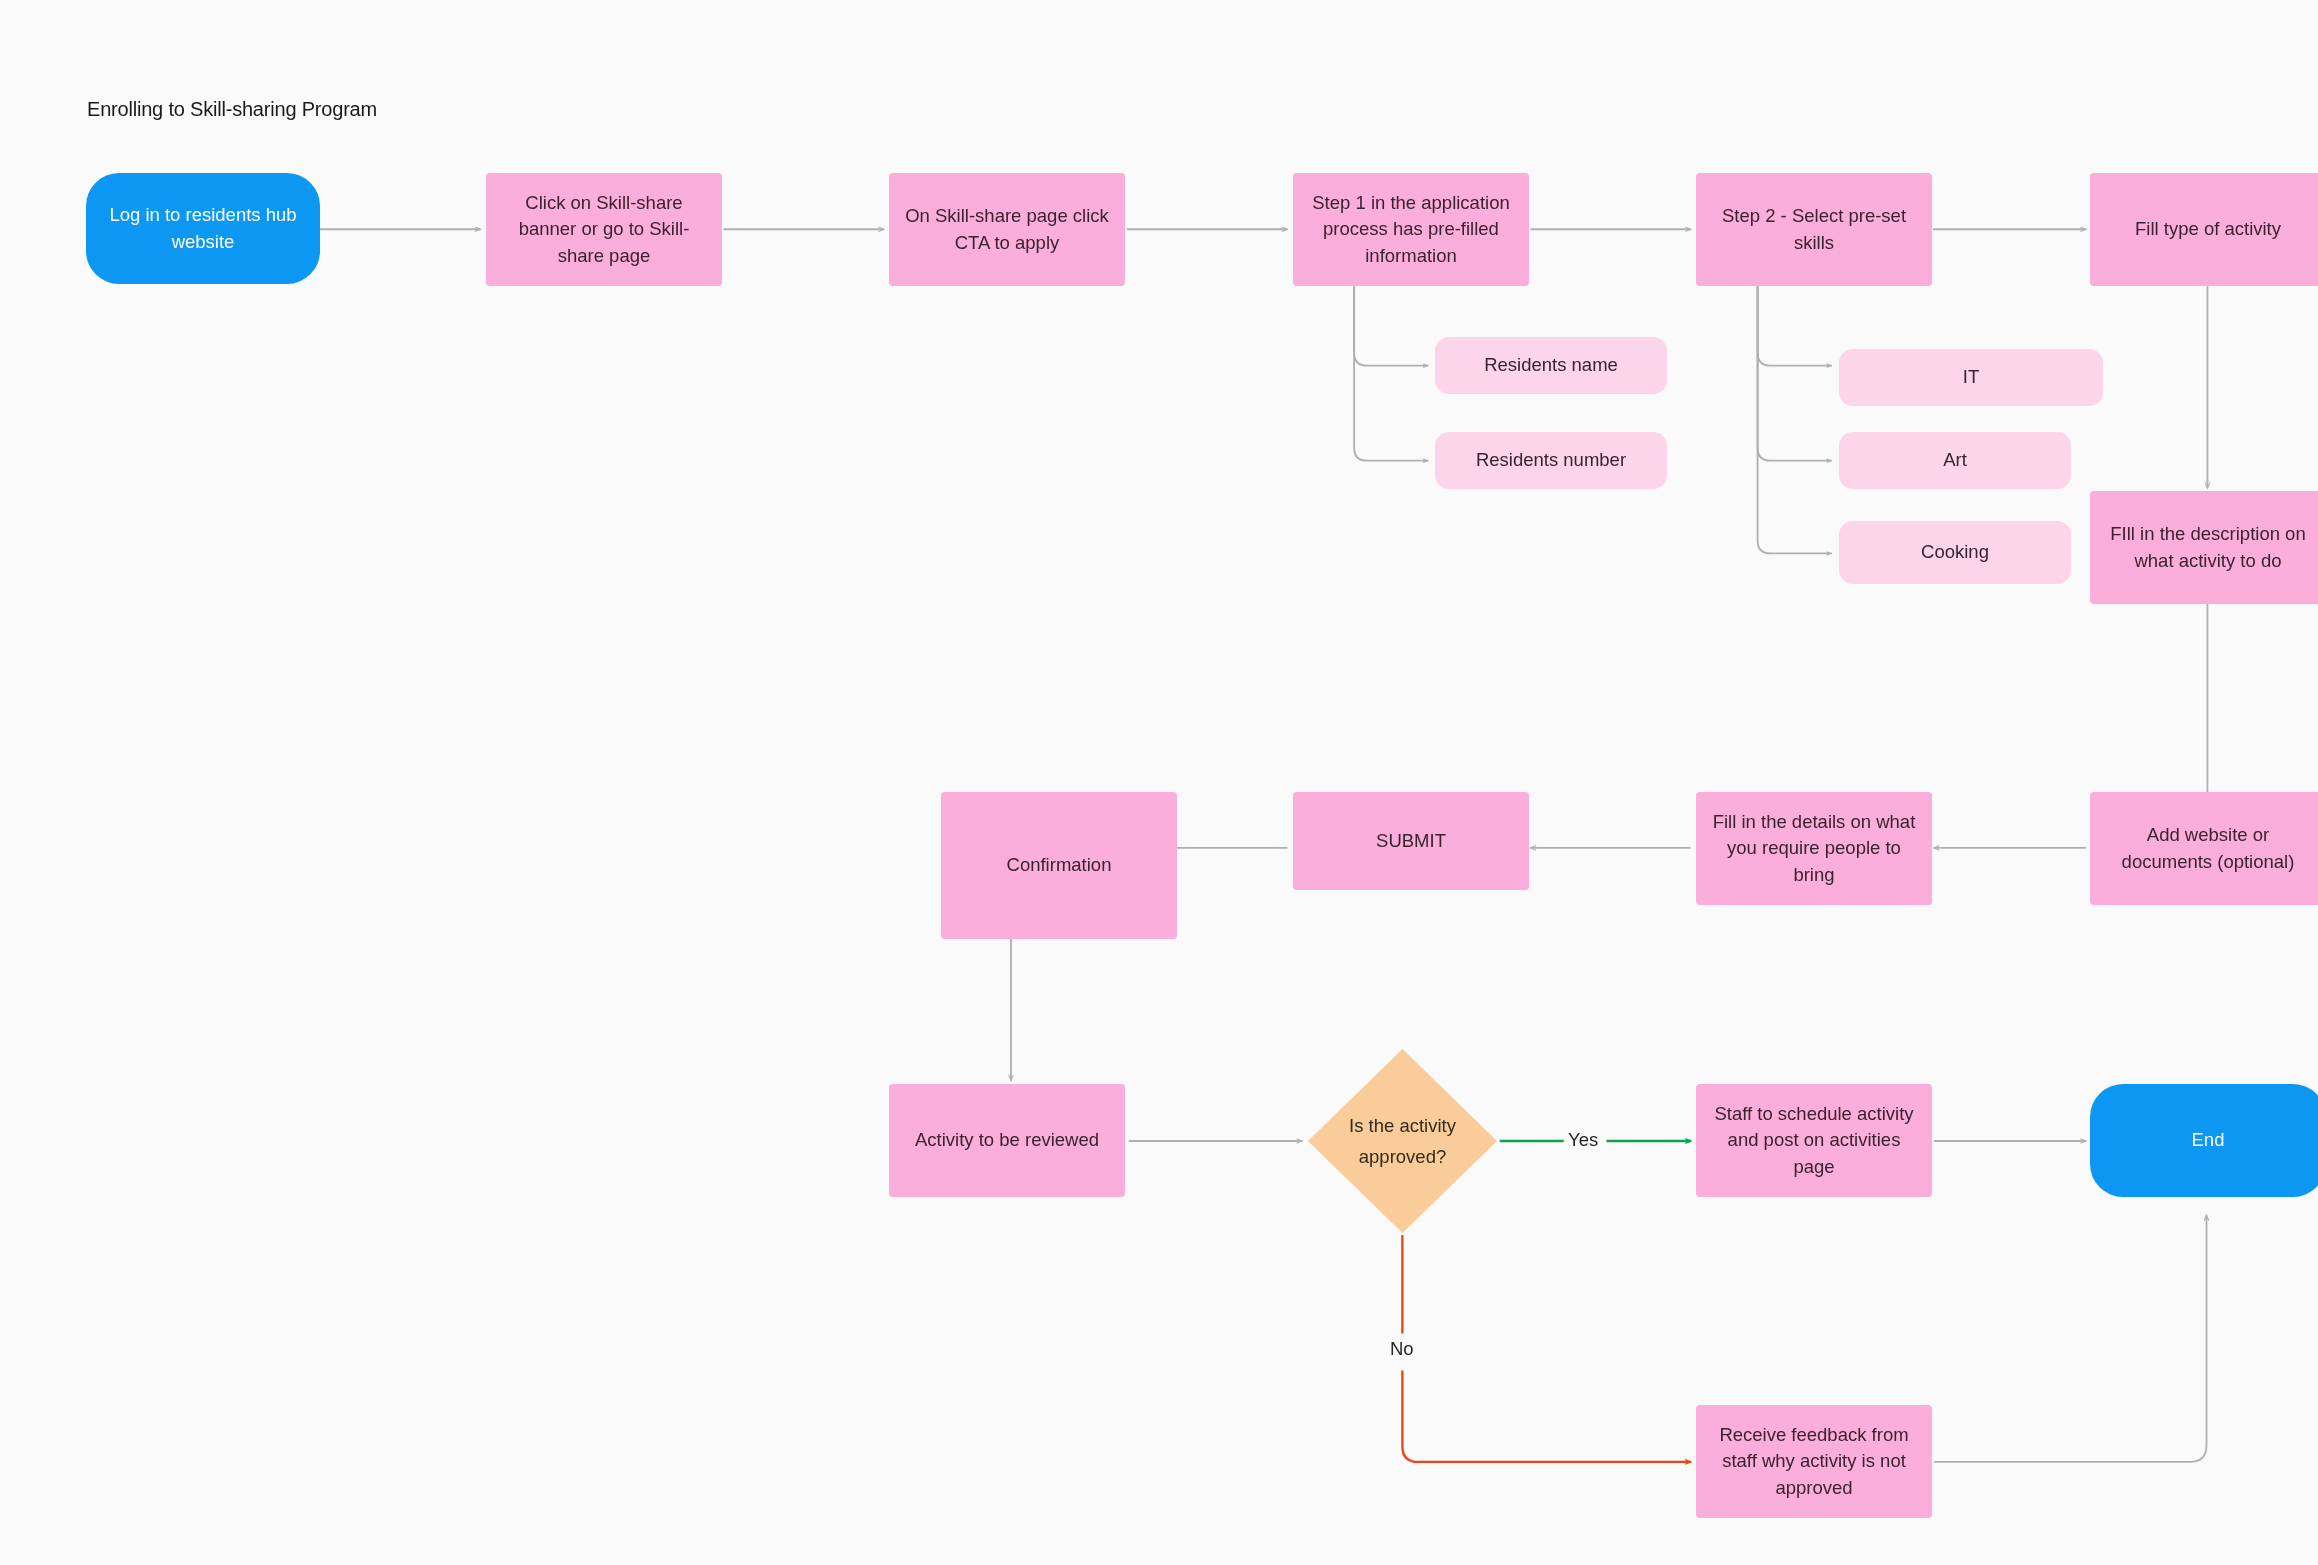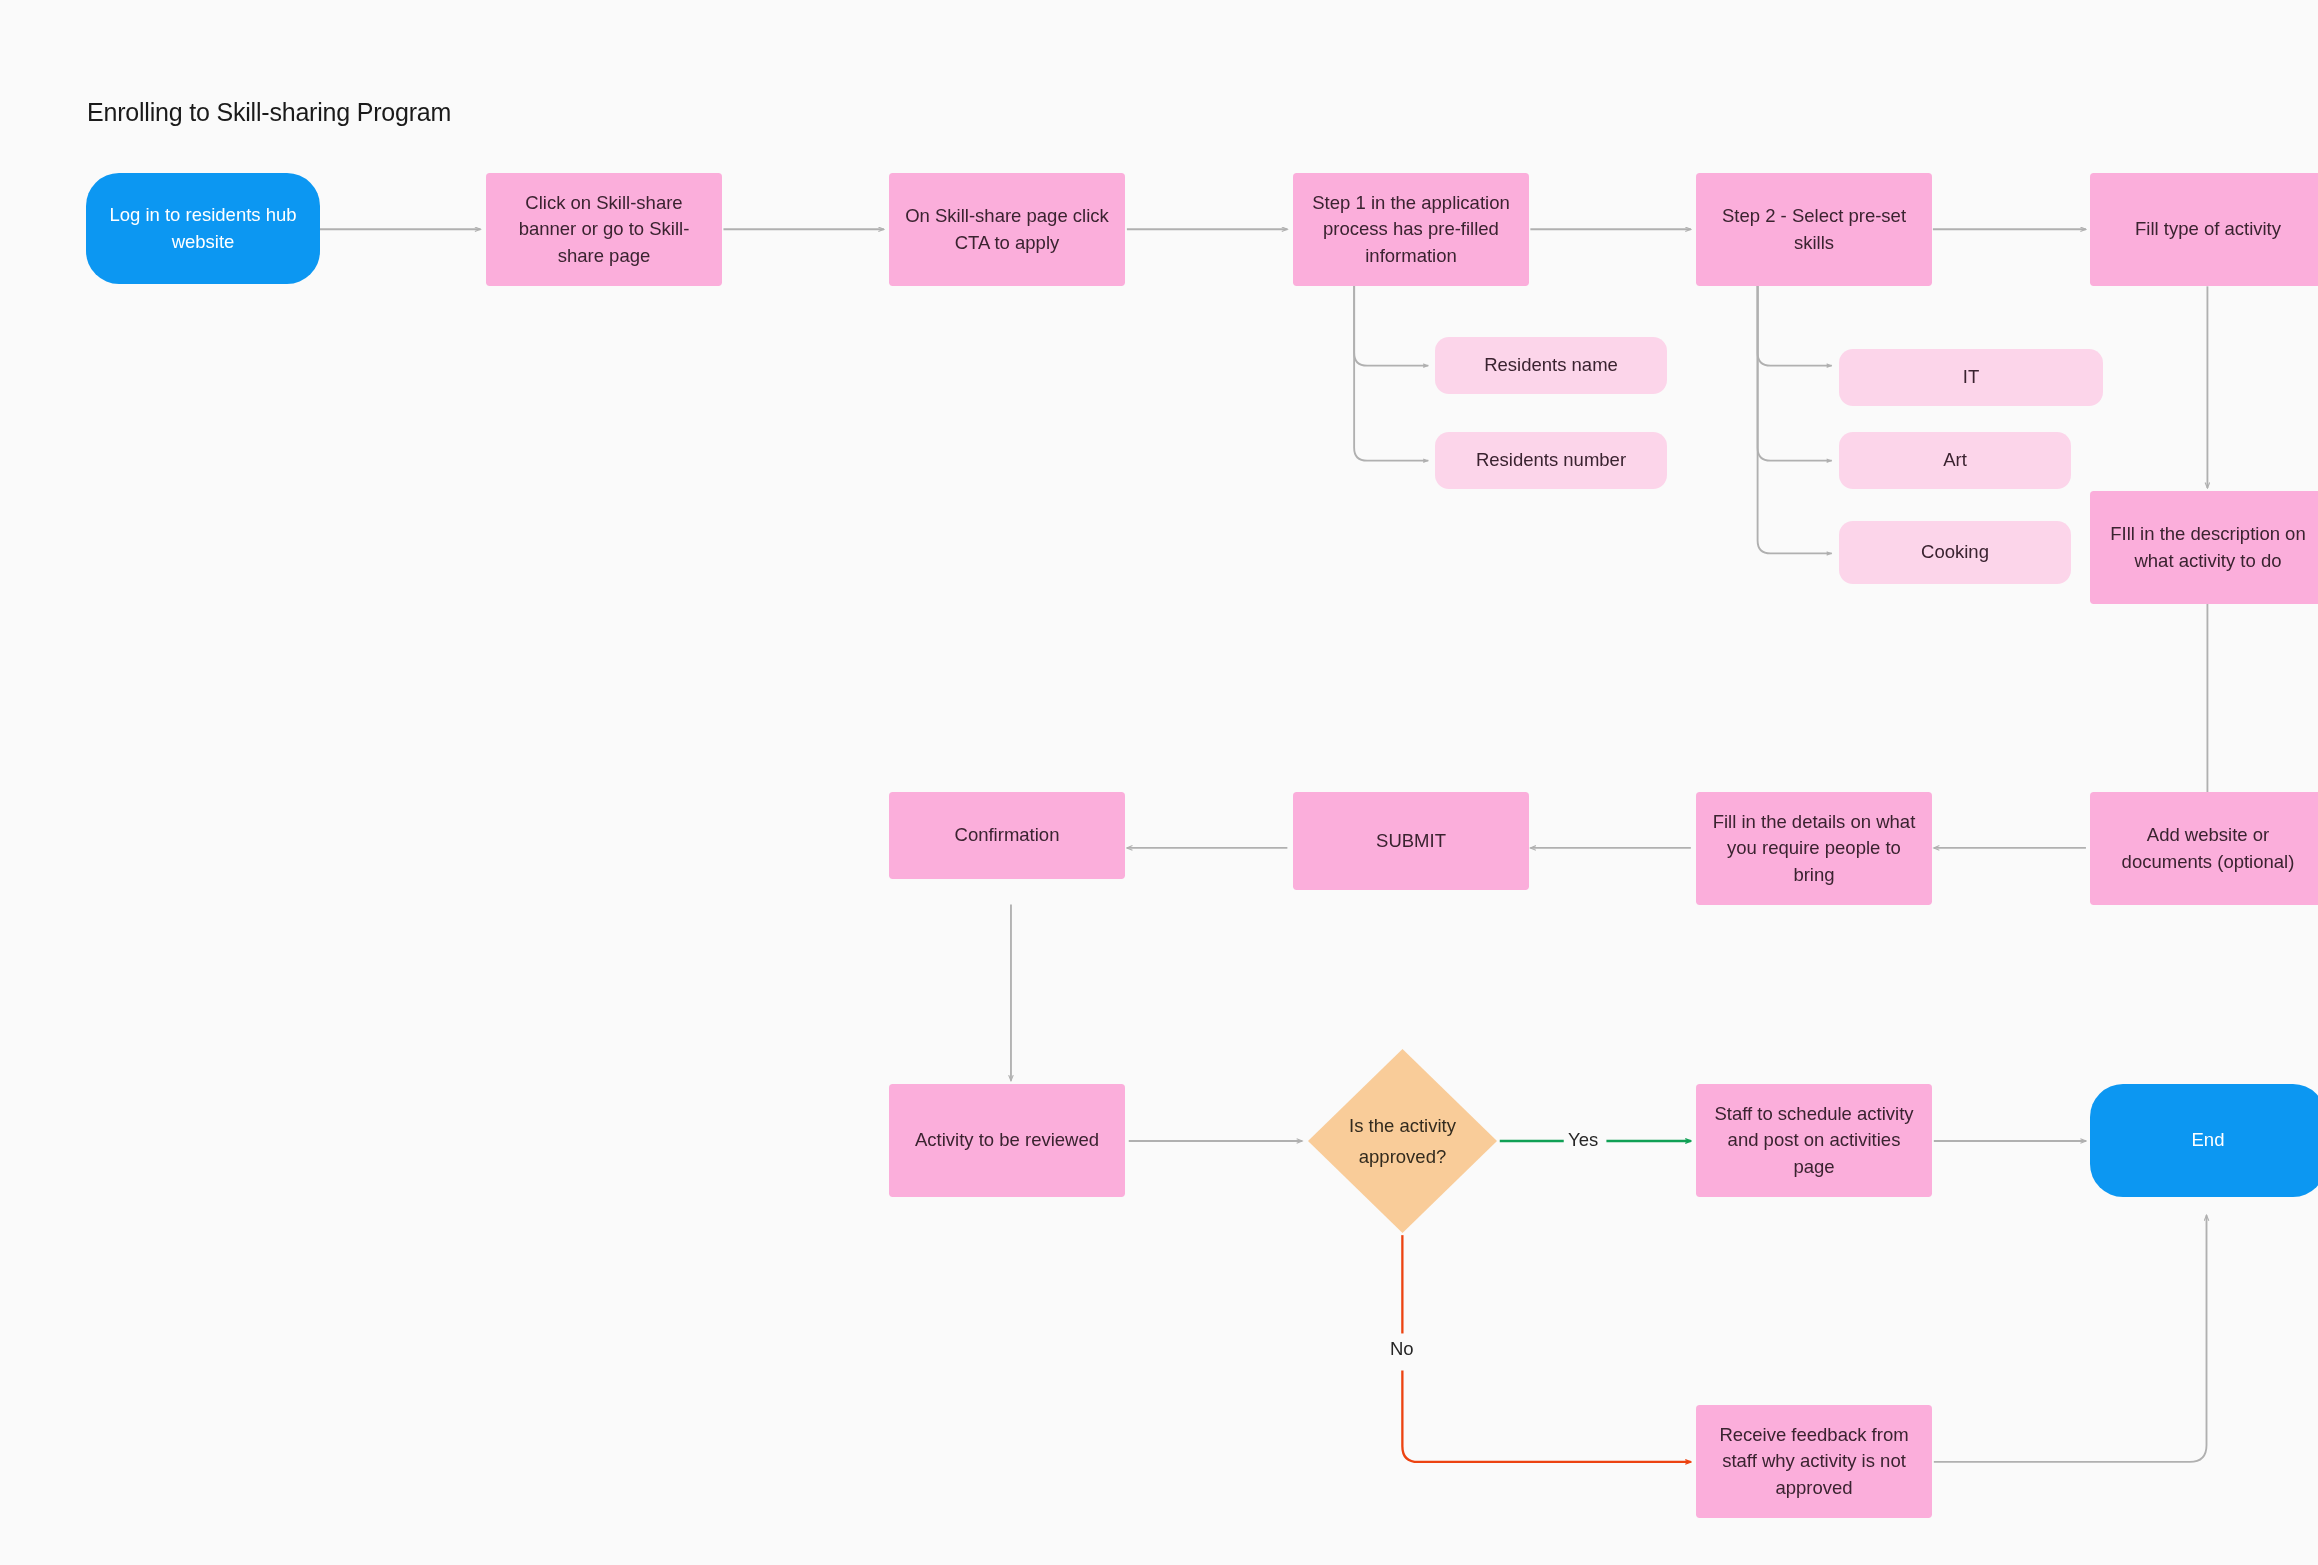--- a/index.html
+++ b/index.html
@@ -9,21 +9,21 @@
     font-family:"Liberation Sans", sans-serif;
     position:relative;
     overflow:hidden;
   }
   #canvas{position:absolute;inset:0;}
   #edges{position:absolute;left:0;top:0;width:2456px;height:1566px;pointer-events:none;}
 
   .title{
     position:absolute;
     left:87px; top:98px;
-    font-size:25px;
+    font-size:20px;
     color:#1A1A1A;
     letter-spacing:-0.2px;
     white-space:nowrap;
     text-align:center;
   }
 
   .node{
     position:absolute;
     display:flex;
     align-items:center;
@@ -198,21 +198,21 @@
   </div>
 
   <div class="node step" style="left:1696px;top:792px;width:236px;height:113px;">
     <span>Fill in the details on what you require people to bring</span>
   </div>
 
   <div class="node step" style="left:1293px;top:792px;width:236px;height:98px;">
     <span>SUBMIT</span>
   </div>
 
-  <div class="node step" style="left:889px;top:792px;width:236px;height:87px;">
+  <div class="node step" style="left:941px;top:792px;width:236px;height:147px;">
     <span>Confirmation</span>
   </div>
 
   <div class="node step" style="left:889px;top:1084px;width:236px;height:113px;">
     <span>Activity to be reviewed</span>
   </div>
 
   <div class="node decision" style="left:1308px;top:1049px;width:189px;height:184px;">
     <span class="diamond-shape"></span>
     <span class="diamond-label">Is the activity approved?</span>

